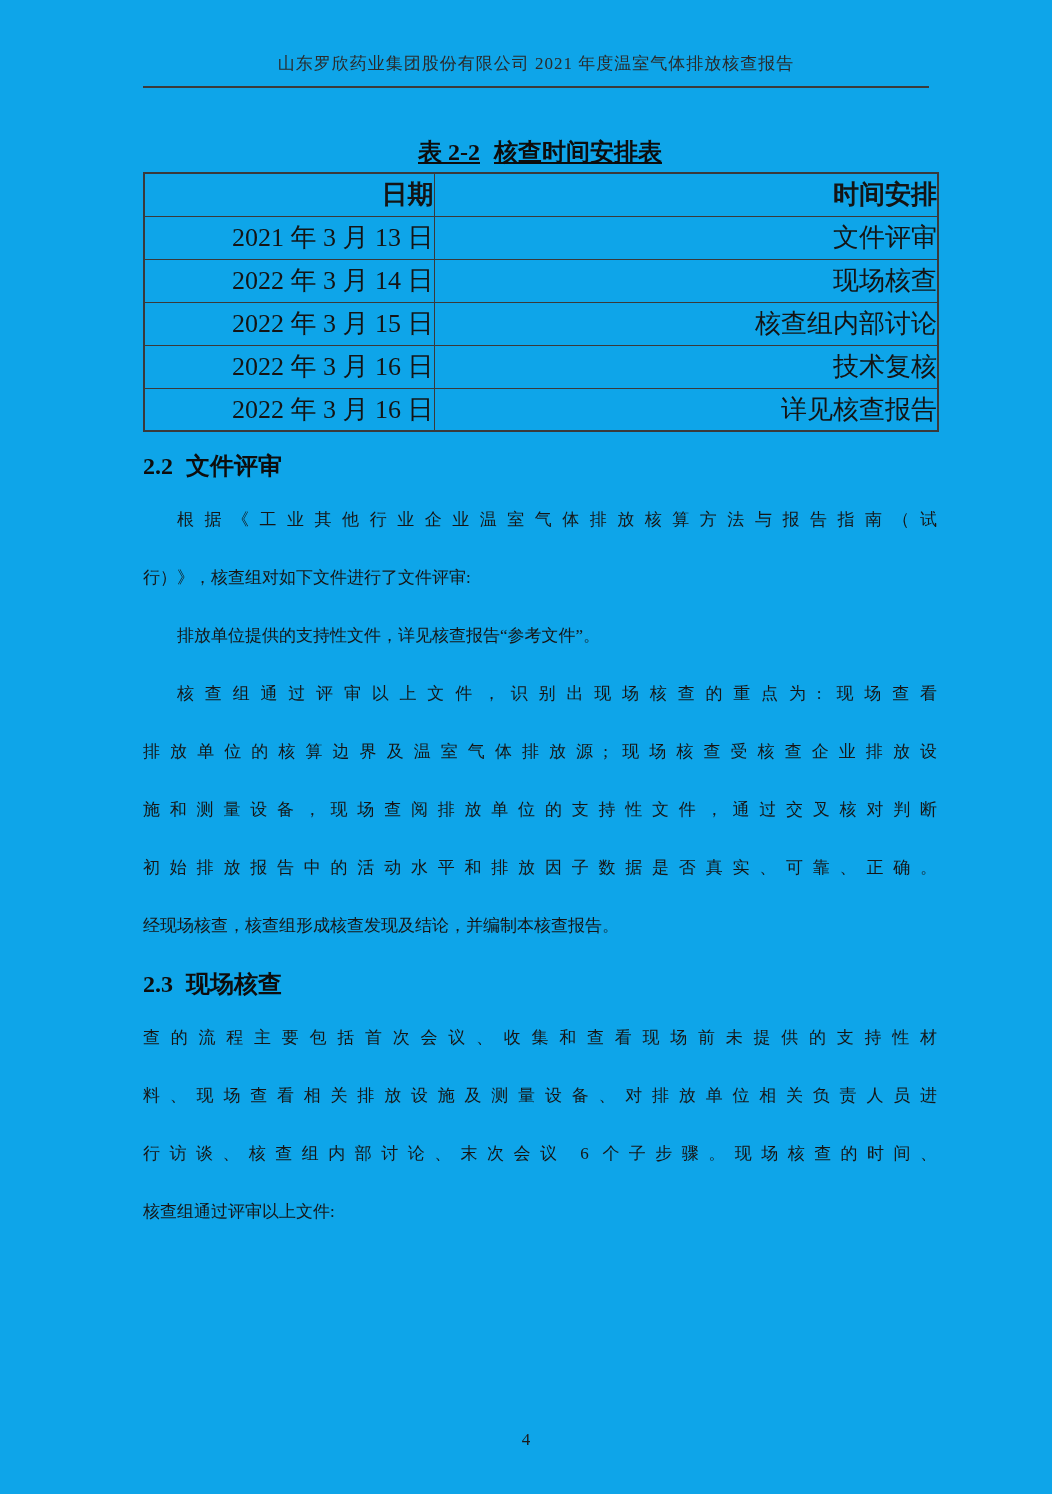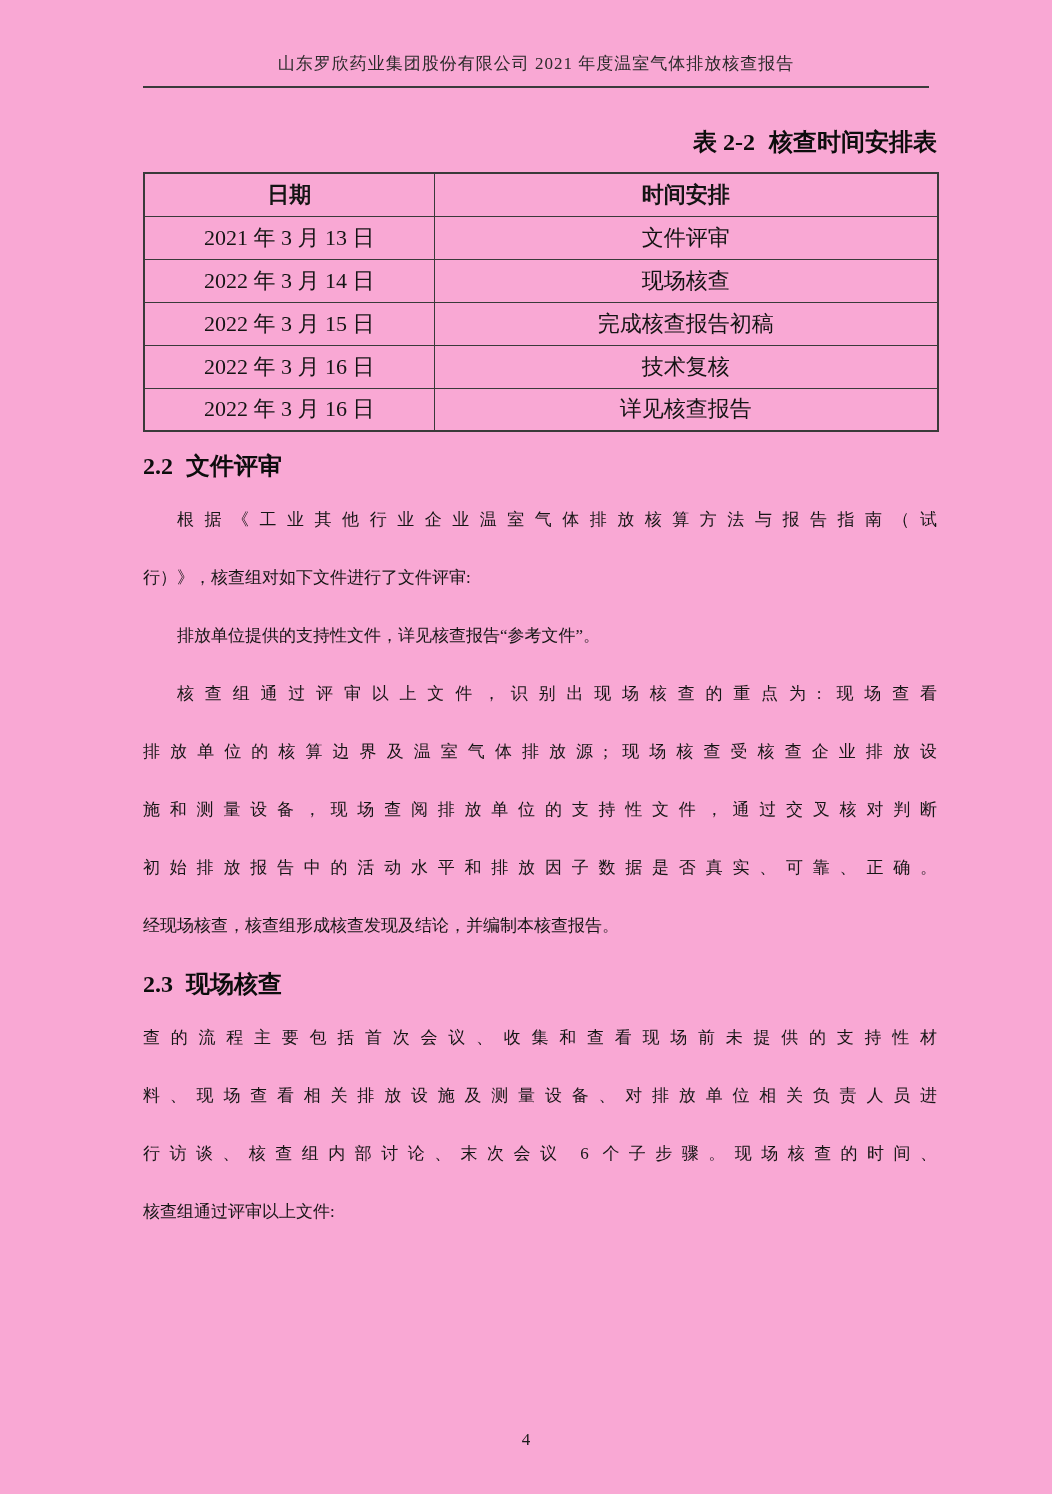--- a/index.html
+++ b/index.html
@@ -2,66 +2,67 @@
 <html><head>
 <meta charset="utf-8">
 <style>
   * { margin: 0; padding: 0; box-sizing: border-box; }
   html, body { background: #e8e8e8; }
   .page {
     position: relative;
     width: 1052px;
     height: 1494px;
     margin: 0 auto;
-    background: #f9a8d4;
+    background: #0ea5e9;
     color: #111111;
     font-family: "Liberation Serif", "DejaVu Serif", serif;
     overflow: hidden;
   }
   
   .doc-header {
     position: absolute;
     top: 52px;
     left: 143px;
     width: 786px;
     text-align: center;
     font-size: 17px;
     color: #2a2a2a;
     padding-bottom: 11px;
     border-bottom: 2px solid #3b3b3b;
     letter-spacing: 1px;
   }
   
   .caption {
     position: absolute;
-    top: 126px;
+    top: 136px;
     left: 143px;
     width: 794px;
-    text-align: right;
+    text-align: center;
     font-size: 24px;
     font-weight: bold;
     color: #0d0d0d;
+    text-decoration: underline;
   }
   .caption-title { margin-left: 14px; }
   
   table.schedule {
     position: absolute;
     top: 172px;
     left: 143px;
     width: 794px;
     border-collapse: collapse;
     border: 2px solid #3a3a3a;
     table-layout: fixed;
   }
   table.schedule th, table.schedule td {
     border: 1px solid #3a3a3a;
     height: 43px;
-    text-align: center;
+    text-align: right;
     vertical-align: middle;
-    font-size: 22px;
+    font-size: 26px;
     color: #141414;
   }
   table.schedule th { font-weight: bold; }
   col.c-date { width: 290px; }
   col.c-item { width: 504px; }
   
   .content {
     position: absolute;
     top: 451px;
     left: 143px;
@@ -125,21 +126,21 @@
         <tr>
           <td>2021 年 3 月 13 日</td>
           <td>文件评审</td>
         </tr>
         <tr>
           <td>2022 年 3 月 14 日</td>
           <td>现场核查</td>
         </tr>
         <tr>
           <td>2022 年 3 月 15 日</td>
-          <td>完成核查报告初稿</td>
+          <td>核查组内部讨论</td>
         </tr>
         <tr>
           <td>2022 年 3 月 16 日</td>
           <td>技术复核</td>
         </tr>
         <tr>
           <td>2022 年 3 月 16 日</td>
           <td>详见核查报告</td>
         </tr>
       </tbody>

